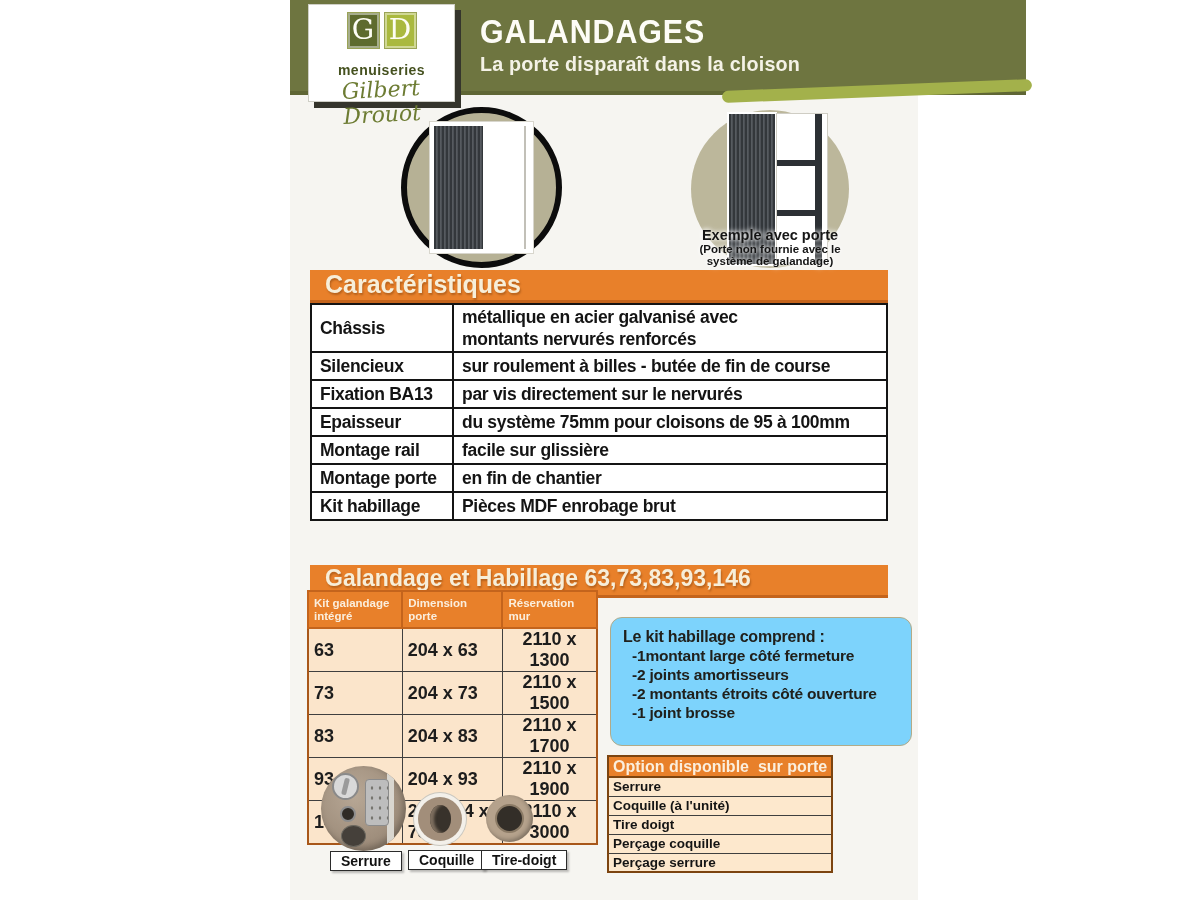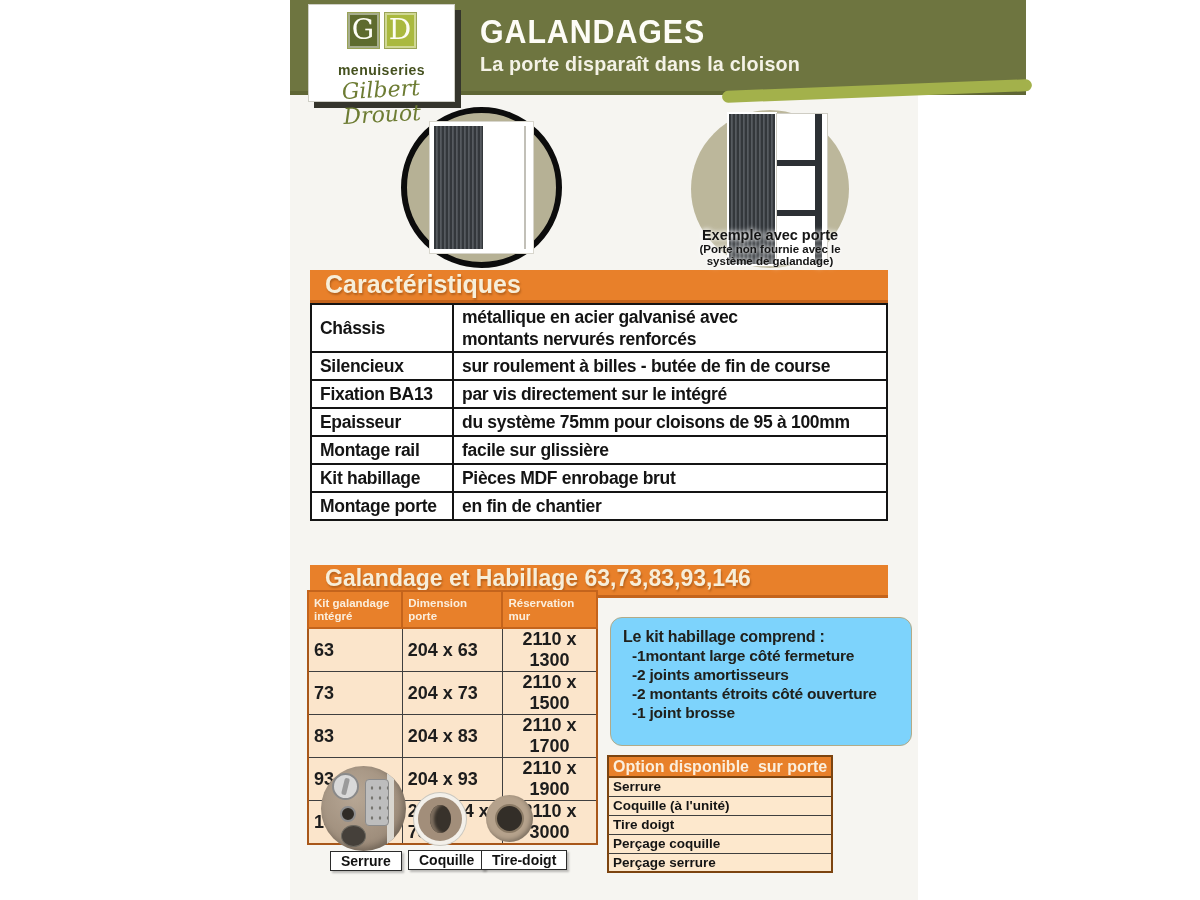--- a/index.html
+++ b/index.html
@@ -256,37 +256,37 @@
       <td class="cl">Châssis</td>
       <td class="cv">métallique en acier galvanisé avec
 montants nervurés renforcés</td>
     </tr>
     <tr>
       <td class="cl">Silencieux</td>
       <td class="cv">sur roulement à billes - butée de fin de course</td>
     </tr>
     <tr>
       <td class="cl">Fixation BA13</td>
-      <td class="cv">par vis directement sur le intégré</td>
+      <td class="cv">par vis directement sur le nervurés</td>
     </tr>
     <tr>
       <td class="cl">Epaisseur</td>
       <td class="cv">du système 75mm pour cloisons de 95 à 100mm</td>
     </tr>
     <tr>
       <td class="cl">Montage rail</td>
       <td class="cv">facile sur glissière</td>
     </tr>
     <tr>
+      <td class="cl">Montage porte</td>
+      <td class="cv">en fin de chantier</td>
+    </tr>
+    <tr>
       <td class="cl">Kit habillage</td>
       <td class="cv">Pièces MDF enrobage brut</td>
-    </tr>
-    <tr>
-      <td class="cl">Montage porte</td>
-      <td class="cv">en fin de chantier</td>
     </tr>
   </tbody>
     </table>
 
   <div class="orange-band band-galandage">
     <span>Galandage et Habillage 63,73,83,93,146</span>
   </div>
 
   <table class="kit-table">
     <colgroup>

